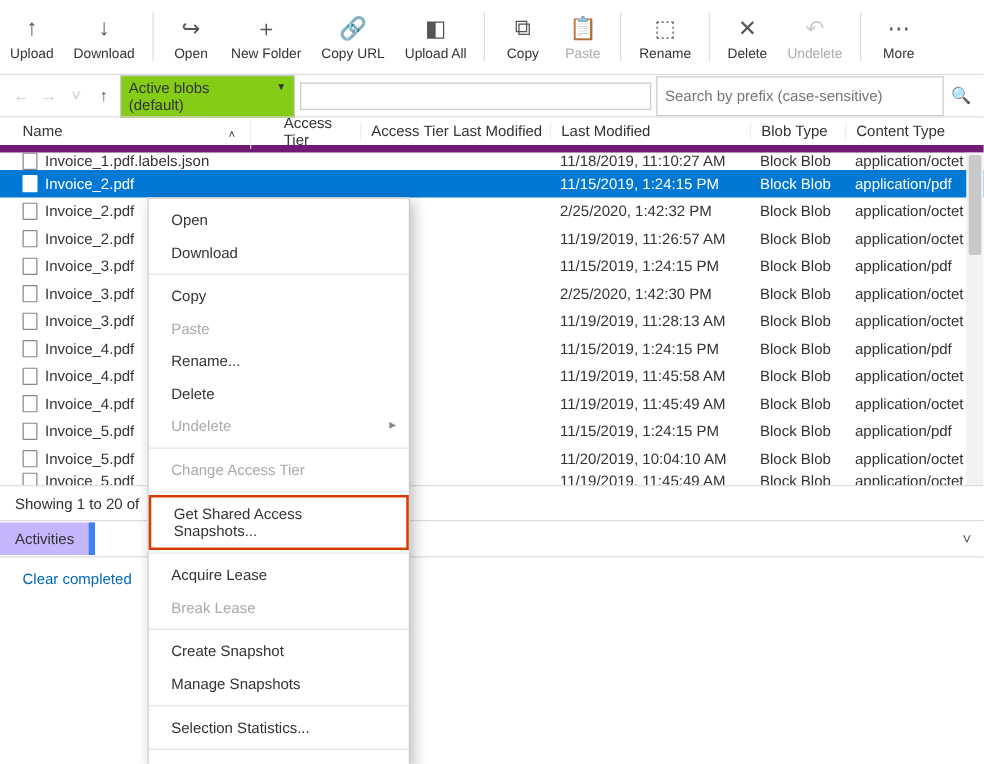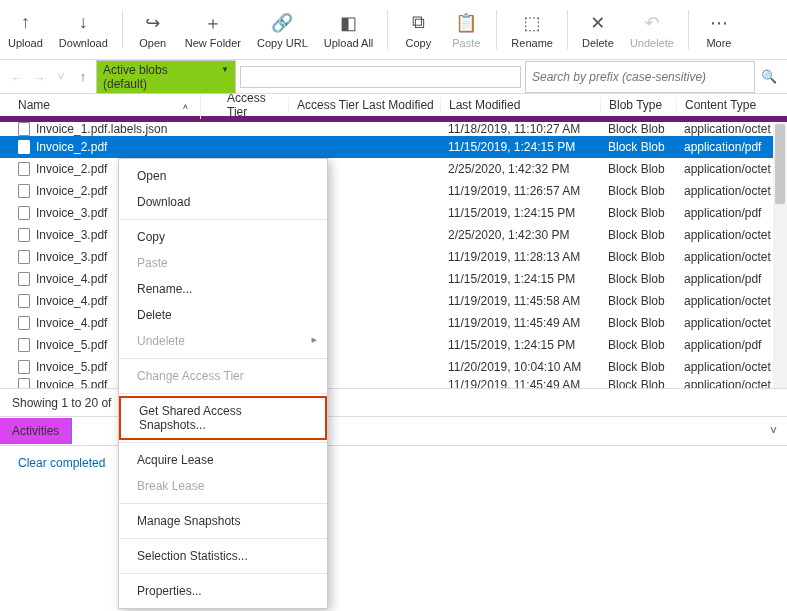--- a/index.html
+++ b/index.html
@@ -12,21 +12,21 @@
     .toolbar-item.disabled .toolbar-icon { color: #ccc; }
     .toolbar-label { font-size: 11px; margin-top: 2px; }
     .toolbar-sep { width: 1px; background: #ddd; margin: 6px 6px; }
     
     .nav-bar { display: flex; align-items: center; padding: 4px 8px; border-bottom: 1px solid #ddd; height: 34px; gap: 4px; }
     .nav-arrow { width: 18px; height: 18px; display:flex; align-items:center; justify-content:center; color:#555; cursor:pointer; }
     .nav-arrow.disabled { color: #ccc; }
     .dropdown { border: 1px solid #ccc; padding: 2px 20px 2px 6px; font-size: 12px; position: relative; width: 140px; background:#84cc16; }
     .dropdown::after { content: "▼"; font-size: 8px; position: absolute; right: 6px; top: 4px; color:#333; }
     .path-input { flex: 1; border: 1px solid #ccc; height: 22px; padding: 0 6px; font-size: 12px; }
-    .search-input { width: 230px; border: 1px solid #ccc; height: 32px; padding: 0 6px; font-size: 12px; color:#999; font-style: italic; }
+    .search-input { width: 230px; border: 1px solid #ccc; height: 32px; padding: 0 6px; font-size: 12px; color:#999; }
     .search-icon { width: 20px; text-align:center; color:#555; }
     
     .table-header { display: flex; border-bottom: 6px solid #701a75; height: 28px; align-items: center; font-size: 12px; color: #333; }
     .col-name { width: 200px; padding-left: 18px; position: relative; }
     .col-name .sort { position:absolute; right: 12px; top: 4px; font-size: 9px; }
     .col-tier { width: 88px; border-left: 1px solid #eee; padding-left: 26px; }
     .col-tier-mod { width: 152px; border-left: 1px solid #eee; padding-left: 8px; }
     .col-mod { width: 160px; border-left: 1px solid #eee; padding-left: 8px; }
     .col-type { width: 76px; border-left: 1px solid #eee; padding-left: 8px; }
     .col-ctype { flex:1; border-left: 1px solid #eee; padding-left: 8px; }
@@ -44,21 +44,21 @@
     .row.partial-bot { height: 14px; overflow:hidden; align-items: flex-start; }
     .file-icon { width:12px; height:14px; border:1px solid #888; border-radius: 1px; position:relative; flex-shrink:0; background:#fff; }
     .row.selected .file-icon { border-color:#fff; }
     
     .scrollbar-v { position:absolute; right:0; top:0; bottom:0; width:14px; background:#f2f2f2; }
     .scroll-thumb { position:absolute; left:2px; right:2px; top:2px; height:80px; background:#c8c8c8; border-radius:2px; }
     
     .status-bar { height: 28px; border-top: 1px solid #ddd; display:flex; align-items:center; padding: 0 12px; font-size:12px; }
     
     .activities-bar { display:flex; align-items:center; border-top:1px solid #ddd; border-bottom:1px solid #ddd; height:30px; font-size:12px; }
-    .activities-tab { padding: 6px 12px; border-right:1px solid #3b82f6; background:#d946ef; }
+    .activities-tab { padding: 6px 12px; border-right:5px solid #3b82f6; background:#c4b5fd; }
     .act-chevron { margin-left:auto; padding:0 10px; color:#555; }
     
     .clear-link { padding: 10px 18px; color:#0067b8; font-size:12px; cursor:pointer; }
     
     .context-menu { position:absolute; left:118px; top:158px; width:210px; background:#fff; border:1px solid #ccc; box-shadow: 3px 3px 10px rgba(0,0,0,.25); padding: 4px 0; z-index:50; }
     .ctx-item { padding: 6px 18px; font-size:12px; position:relative; cursor:pointer; }
     .ctx-item.disabled { color:#aaa; }
     .ctx-sep { height:1px; background:#e6e6e6; margin: 4px 0; }
     .ctx-sub::after { content:"▸"; position:absolute; right:10px; top:5px; font-size:11px; color:#888; }
     .ctx-highlight { border: 2px solid #d83b01; margin: -2px 0; }
@@ -311,18 +311,19 @@
   <div class="ctx-item">Delete</div>
   <div class="ctx-item disabled ctx-sub">Undelete</div>
   <div class="ctx-sep"></div>
   <div class="ctx-item disabled">Change Access Tier</div>
   <div class="ctx-sep"></div>
   <div class="ctx-item ctx-highlight">Get Shared Access Snapshots...</div>
   <div class="ctx-sep"></div>
   <div class="ctx-item">Acquire Lease</div>
   <div class="ctx-item disabled">Break Lease</div>
   <div class="ctx-sep"></div>
+  <div class="ctx-item">Create Snapshot</div>
   <div class="ctx-item">Manage Snapshots</div>
   <div class="ctx-sep"></div>
   <div class="ctx-item">Selection Statistics...</div>
   <div class="ctx-sep"></div>
   <div class="ctx-item">Properties...</div>
 </div>
 
 </body></html>

